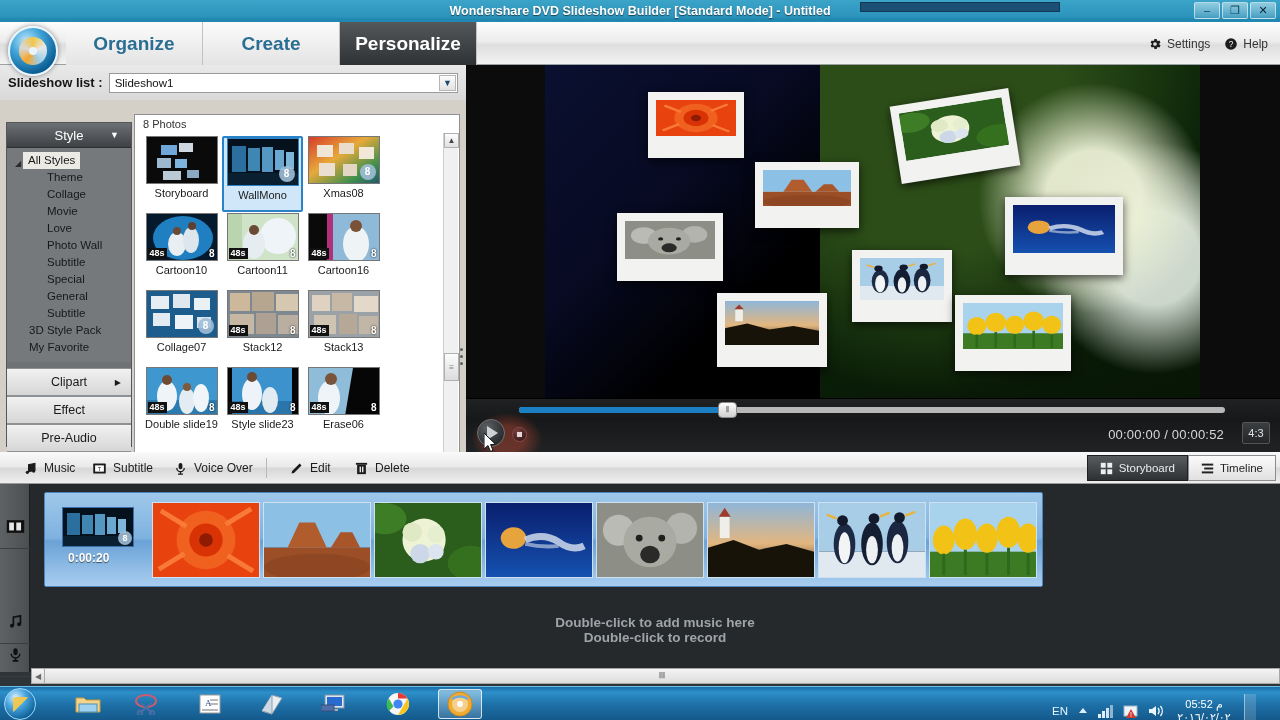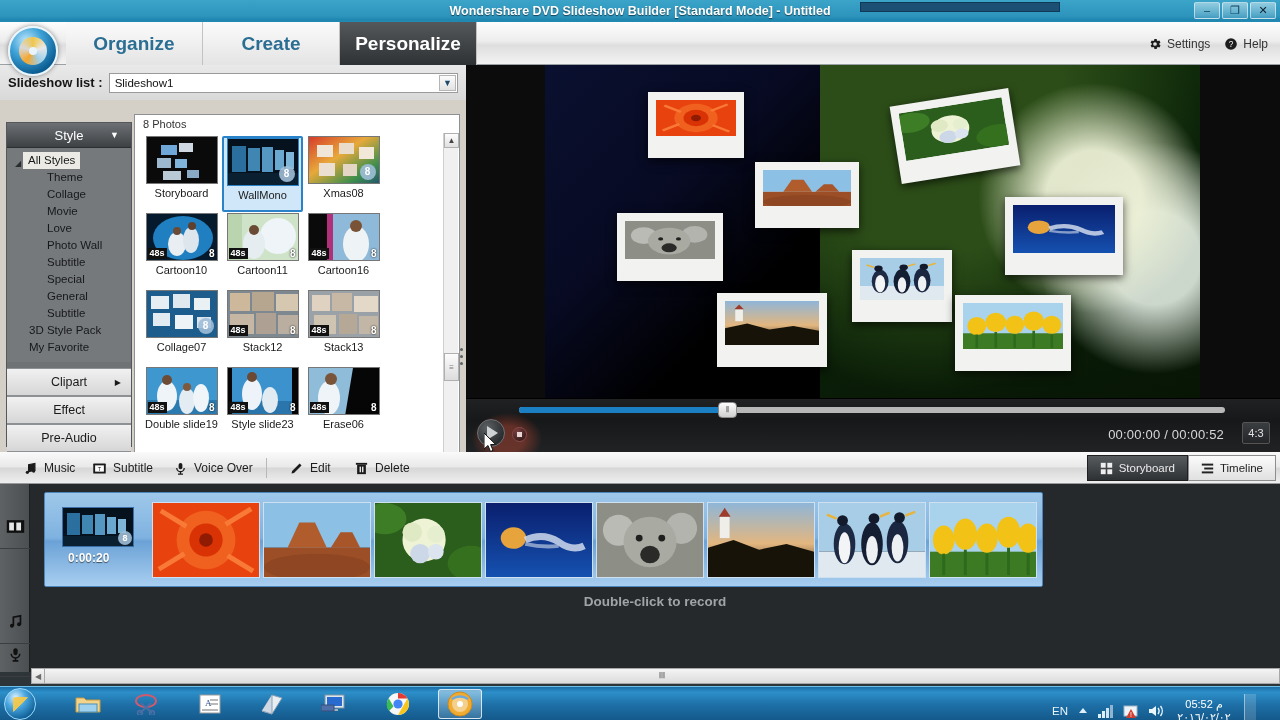--- a/index.html
+++ b/index.html
@@ -1079,20 +1079,21 @@
               <path d="M36 48 V74"></path>
               <path d="M58 52 V74"></path>
               <path d="M80 46 V74"></path>
               <path d="M100 52 V74"></path>
             </g>
           </svg>
       </div>
     </div>
 
     <div class="music-area">
+      <div class="l1">Double-click to add music here</div>
       <div class="l2">Double-click to record</div>
     </div>
   </div>
 
   <div class="hscroll">
     <div class="lft">◀</div>
     ⦀⦀
   </div>
 
   <div class="taskbar">

